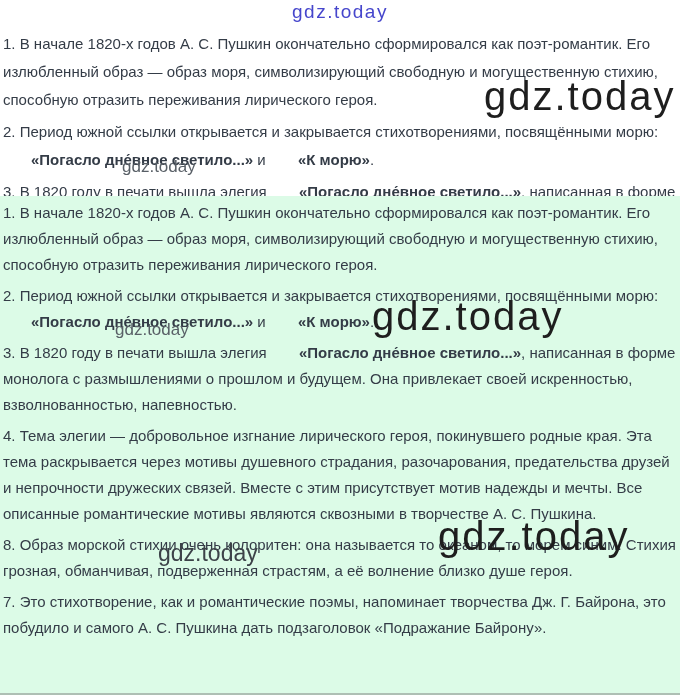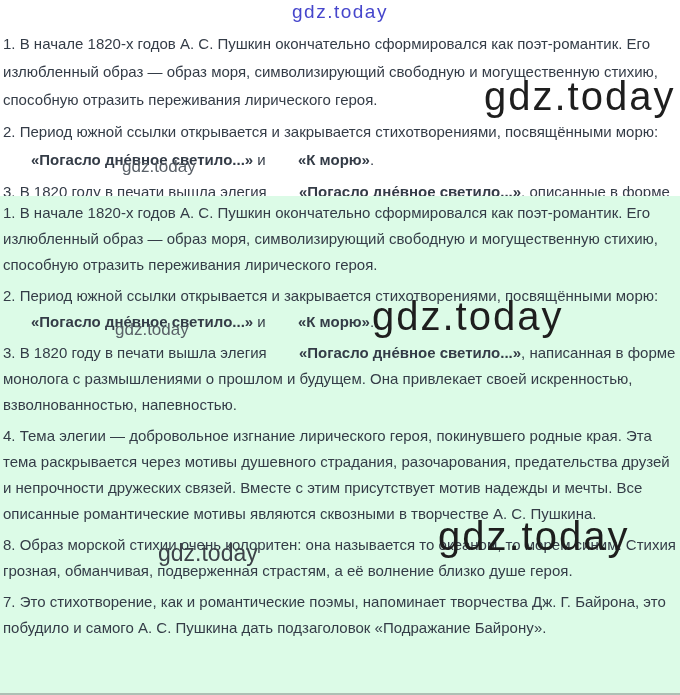--- a/index.html
+++ b/index.html
@@ -53,21 +53,21 @@
   }
 </style>
 </head>
 <body>
 
 <div class="wm-top">gdz.today</div>
 
 <div class="section-preview">
   <p>1. В начале 1820-х годов А. С. Пушкин окончательно сформировался как поэт-романтик. Его излюбленный образ — образ моря, символизирующий свободную и могущественную стихию, способную отразить переживания лирического героя.</p>
   <p><span>2. Период южной ссылки открывается и закрывается стихотворениями, посвящёнными морю: </span><b>«Погасло дне́вное светило...»</b><span> и </span><b>«К морю»</b><span>.</span></p>
-  <p><span>3. В 1820 году в печати вышла элегия </span><b>«Погасло дне́вное светило...»</b><span>, описанные в форме</span></p>
+  <p><span>3. В 1820 году в печати вышла элегия </span><b>«Погасло дне́вное светило...»</b><span>, написанная в форме</span></p>
 </div>
 
 <div class="section-answer">
   <p>1. В начале 1820-х годов А. С. Пушкин окончательно сформировался как поэт-романтик. Его излюбленный образ — образ моря, символизирующий свободную и могущественную стихию, способную отразить переживания лирического героя.</p>
   <p><span>2. Период южной ссылки открывается и закрывается стихотворениями, посвящёнными морю: </span><b>«Погасло дне́вное светило...»</b><span> и </span><b>«К морю»</b><span>.</span></p>
   <p><span>3. В 1820 году в печати вышла элегия </span><b>«Погасло дне́вное светило...»</b><span>, написанная в форме монолога с размышлениями о прошлом и будущем. Она привлекает своей искренностью, взволнованностью, напевностью.</span></p>
   <p>4. Тема элегии — добровольное изгнание лирического героя, покинувшего родные края. Эта тема раскрывается через мотивы душевного страдания, разочарования, предательства друзей и непрочности дружеских связей. Вместе с этим присутствует мотив надежды и мечты. Все описанные романтические мотивы являются сквозными в творчестве А. С. Пушкина.</p>
   <p>8. Образ морской стихии очень колоритен: она называется то океаном, то морем синим. Стихия грозная, обманчивая, подверженная страстям, а её волнение близко душе героя.</p>
   <p>7. Это стихотворение, как и романтические поэмы, напоминает творчества Дж. Г. Байрона, это побудило и самого А. С. Пушкина дать подзаголовок «Подражание Байрону».</p>
 </div>

